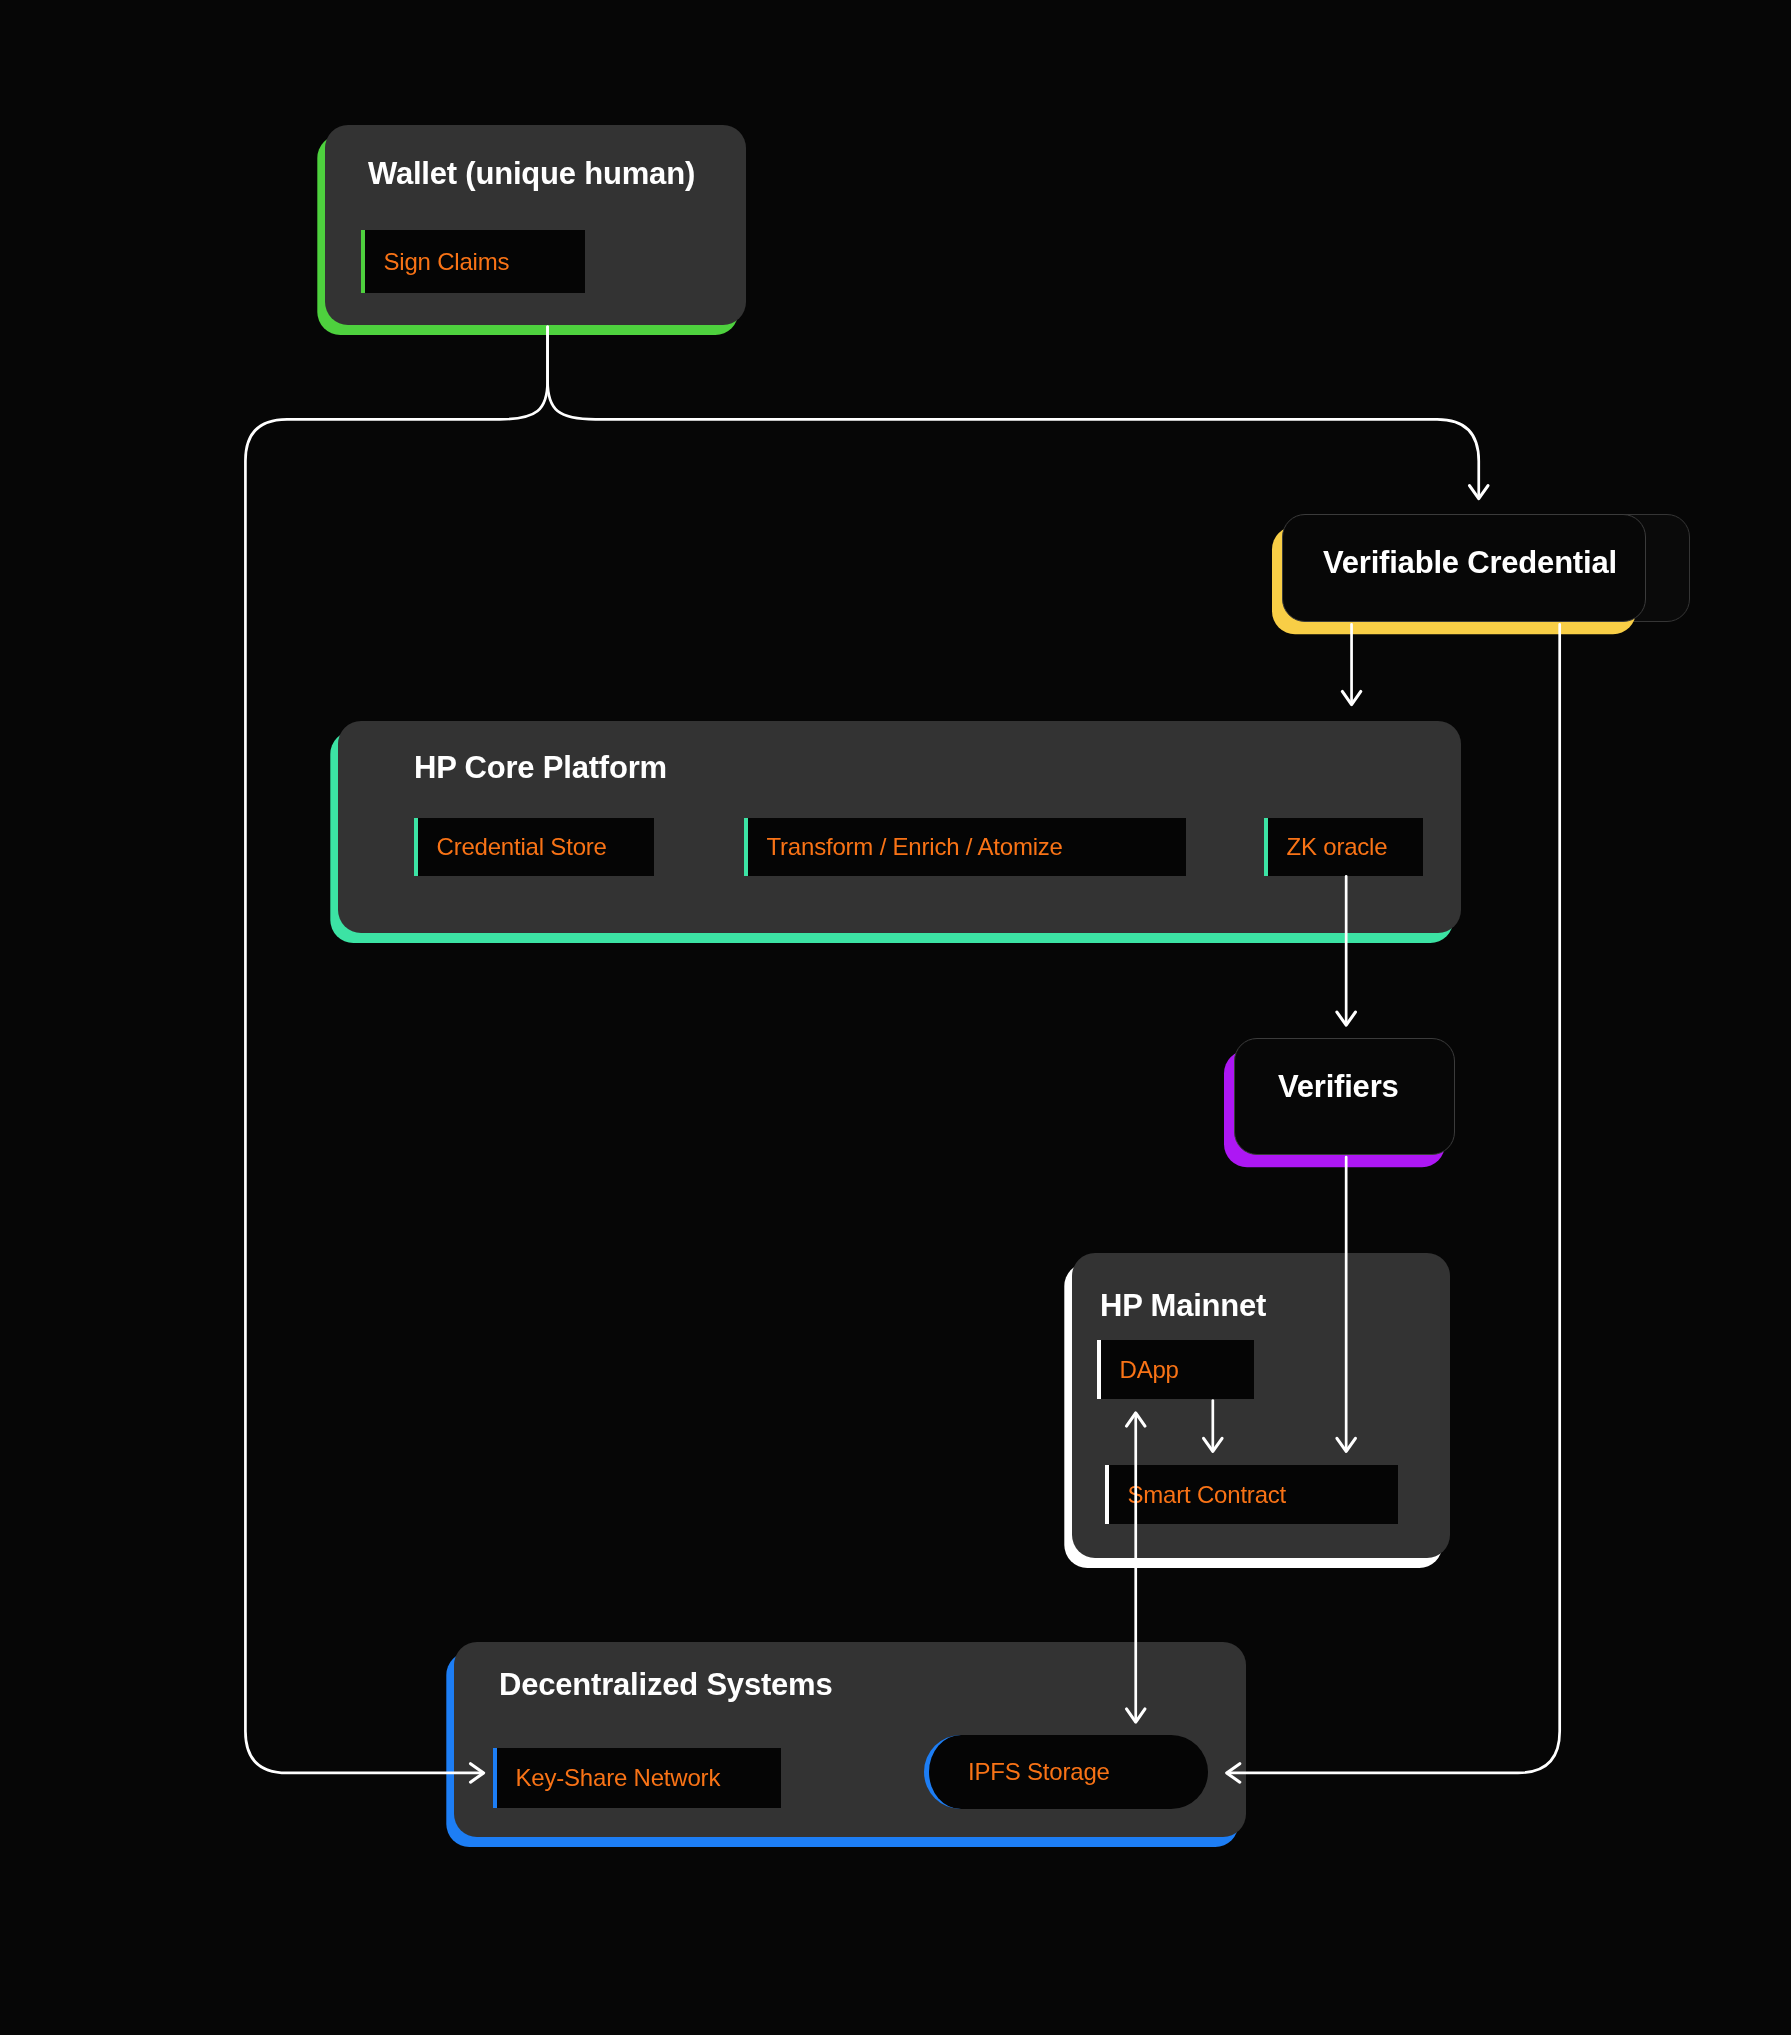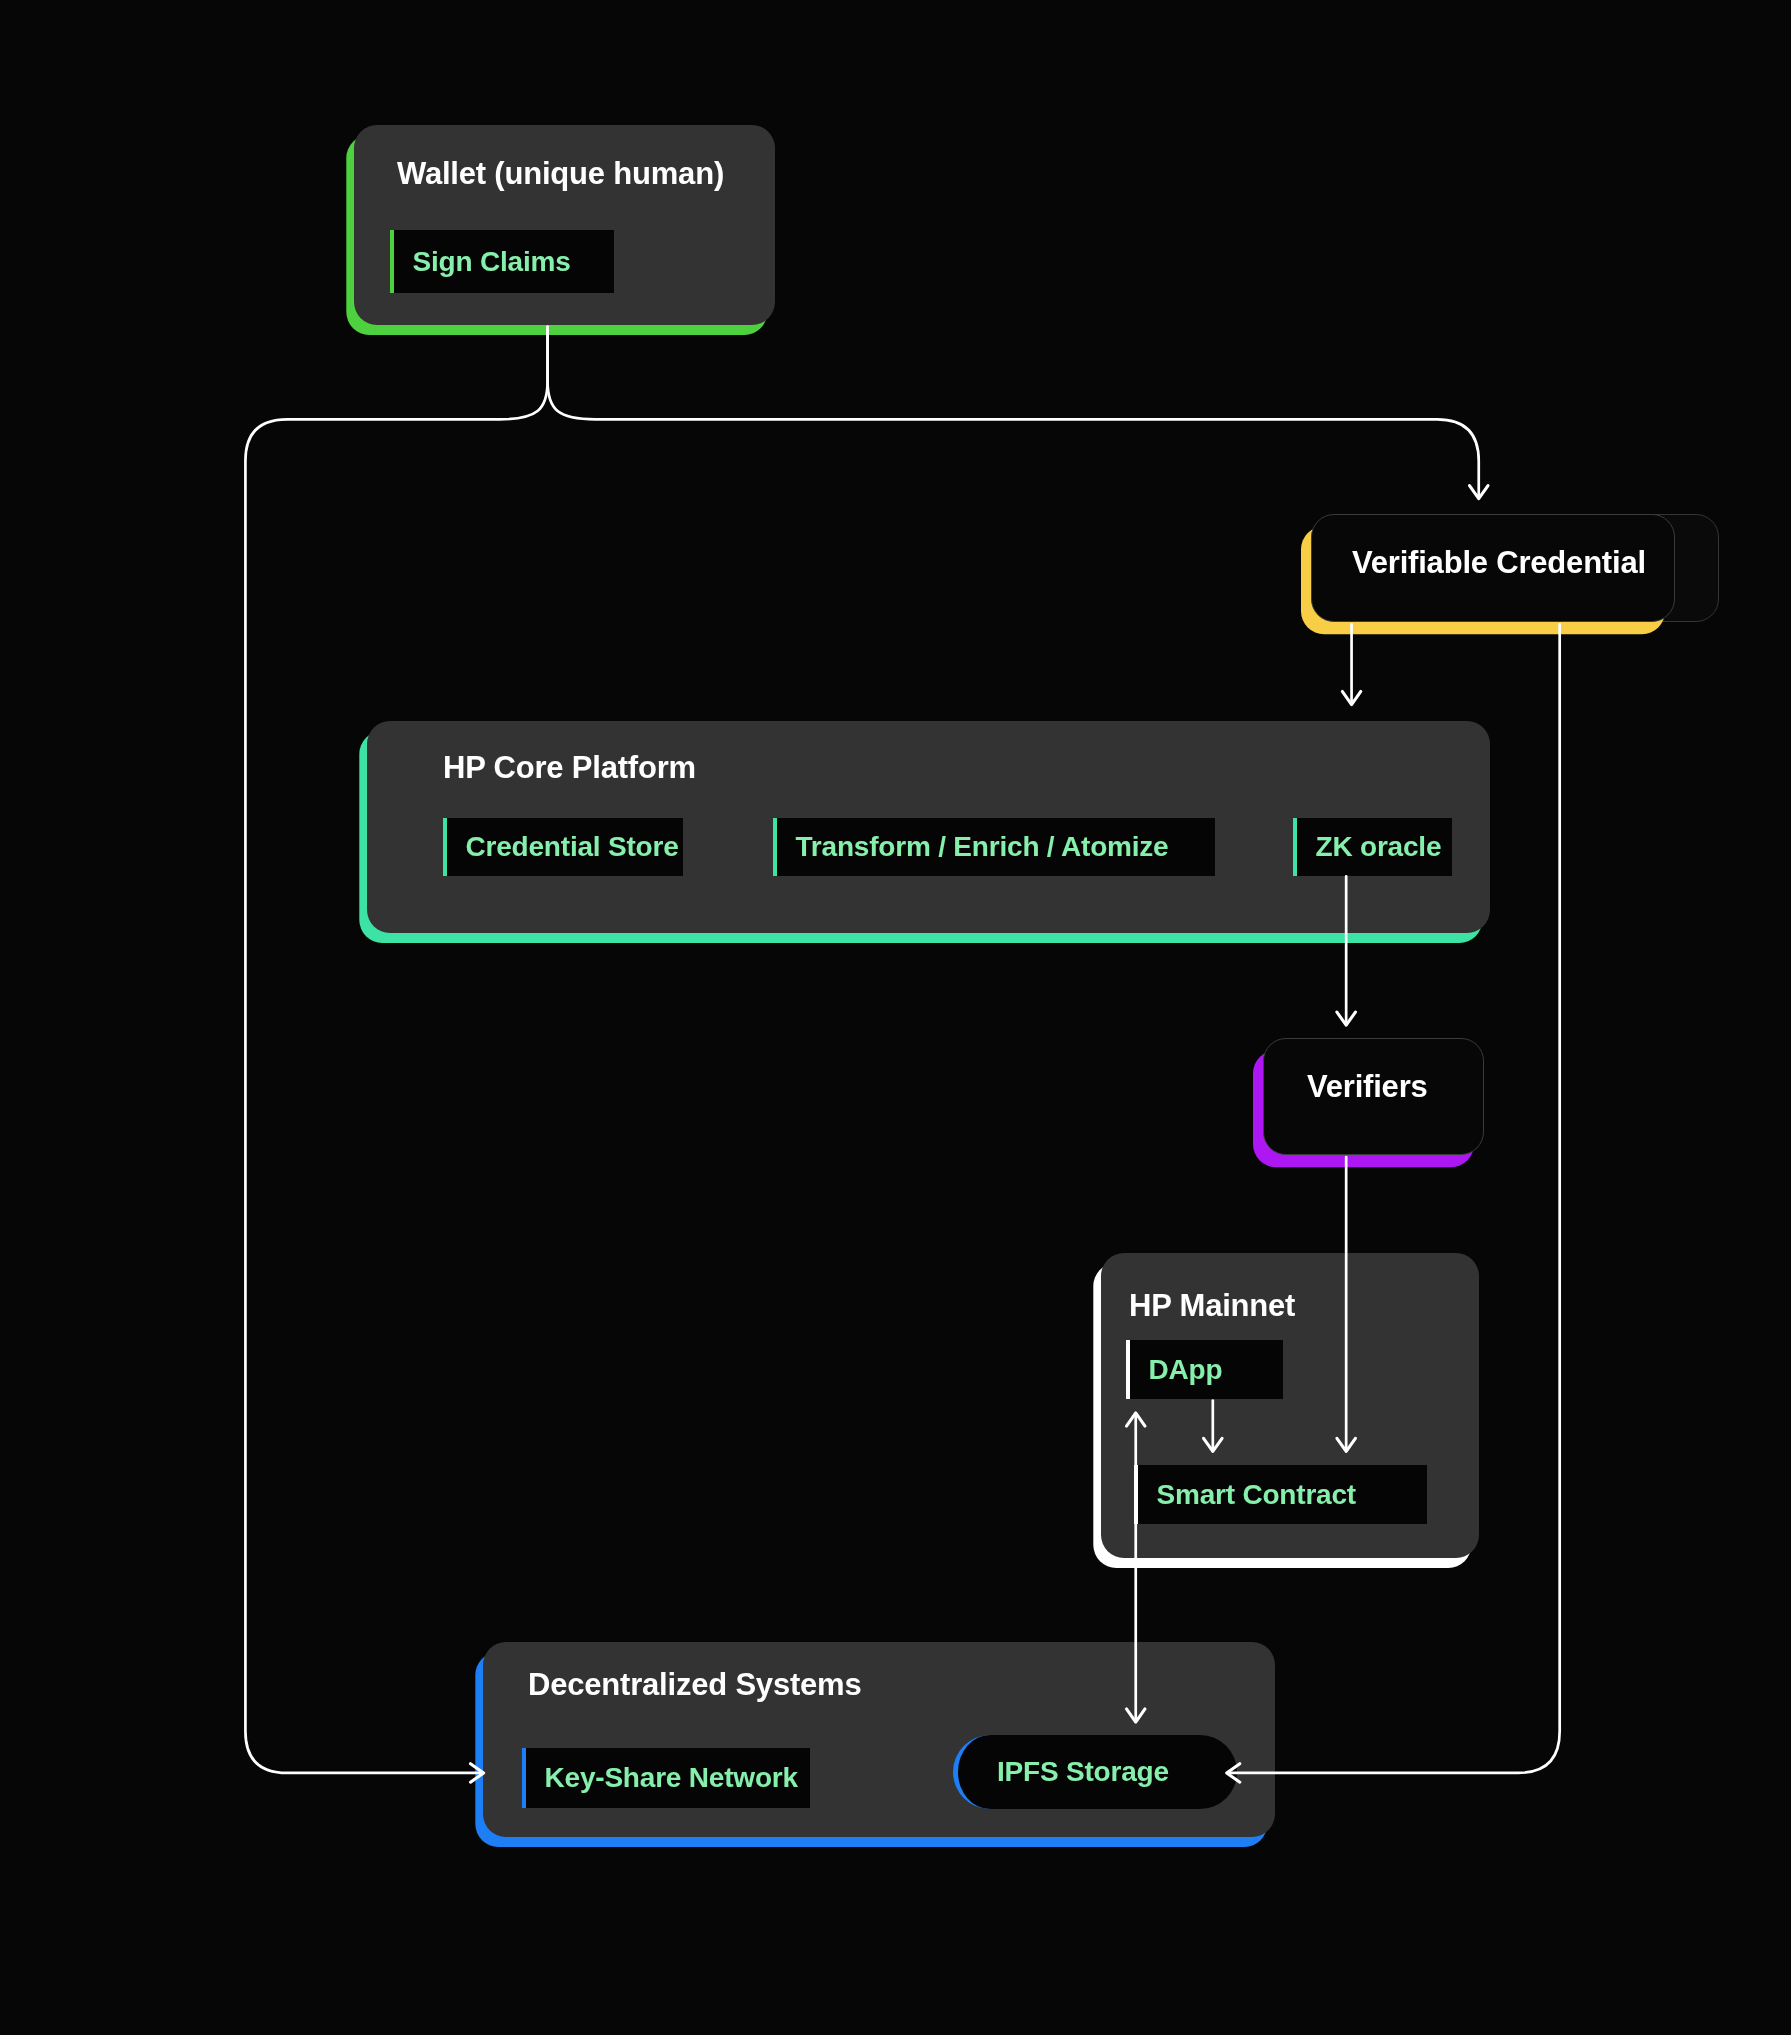--- a/index.html
+++ b/index.html
@@ -11,21 +11,20 @@
     position: relative;
     width: 1792px;
     height: 2035px;
     background: #060606;
     overflow: hidden;
     font-family: "Liberation Sans", "DejaVu Sans", sans-serif;
   }
   .node {
     position: absolute;
     box-sizing: border-box;
-    margin-left: 29px;
   }
   .container {
     background: #333333;
     border-radius: 23px;
     box-shadow: -7.7px 10px 0 0 var(--accent, #fff);
   }
   .card {
     background: #070707;
     border: 1.5px solid #3b3b3b;
     border-radius: 23px;
@@ -56,23 +55,23 @@
   .chip {
     position: absolute;
     background: #050505;
     border-left: 4.6px solid var(--accent, #fff);
     display: flex;
     align-items: center;
     padding-left: 18.5px;
     box-sizing: border-box;
   }
   .chip .label {
-    color: #86efac;
-    font-size: 28px;
-    font-weight: 700;
+    color: #f97316;
+    font-size: 24px;
+    font-weight: 400;
     letter-spacing: -0.2px;
     white-space: nowrap;
   }
   .pill {
     border-radius: 770px;
     border-left-width: 5.4px;
     padding-left: 39px;
   }
   svg.edges {
     position: absolute;

